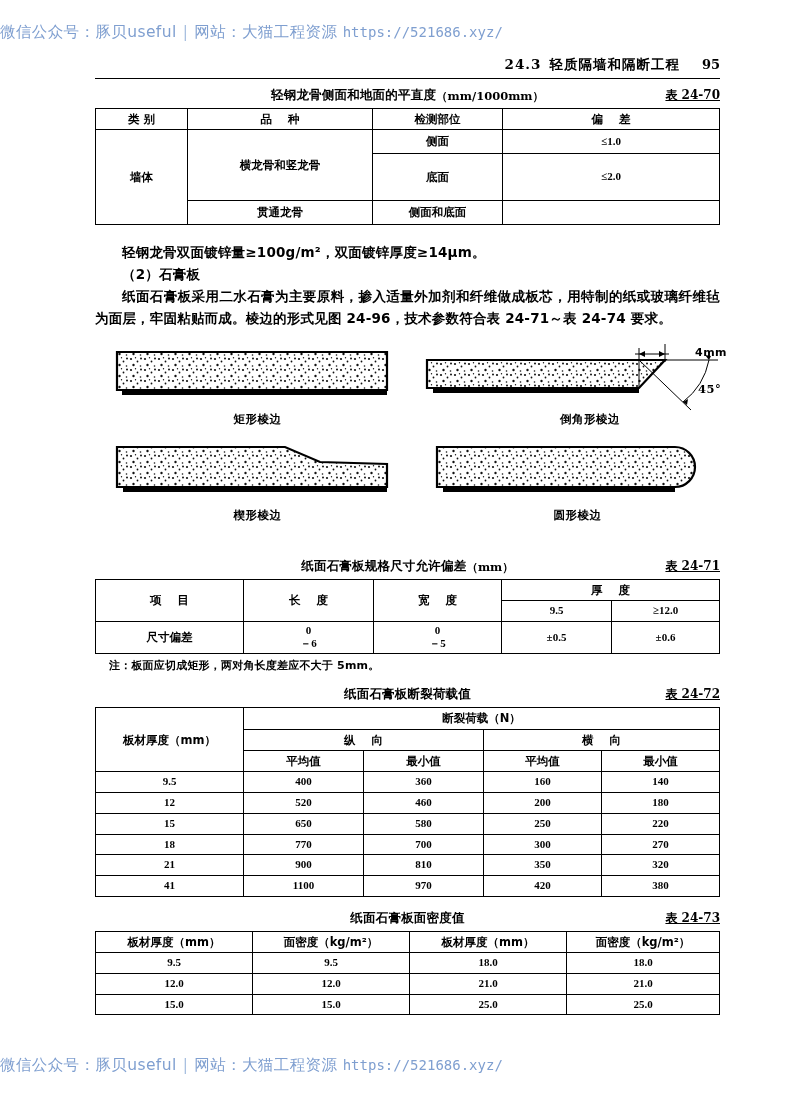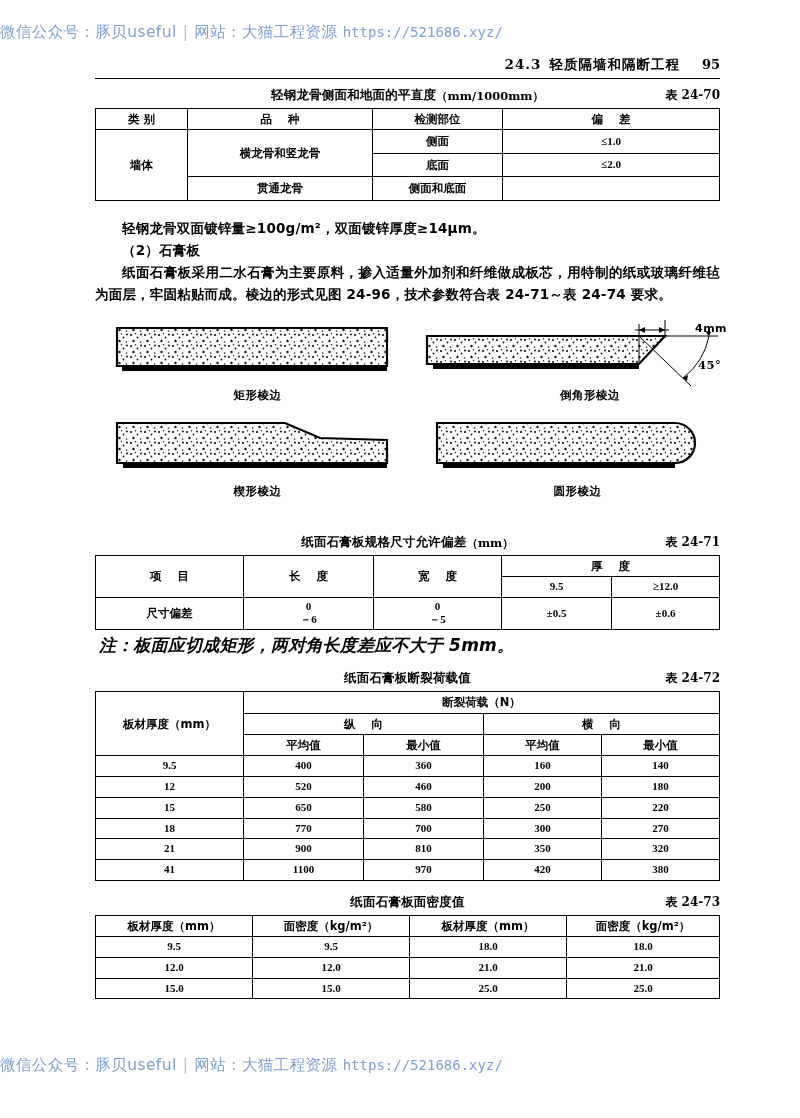--- a/index.html
+++ b/index.html
@@ -78,21 +78,21 @@
     height: 18px;
   }
   .tbl-caption .cap-text { letter-spacing: 0.2px; }
   .tbl-caption .cap-unit { font-weight: bold; font-size: 11.5px; font-family:"DejaVu Serif","Liberation Serif",serif;}
   .tbl-caption .cap-no {
     position: absolute;
     right: 0;
     font-weight: bold;
     font-size: 12px;
   }
-  .tbl-caption .cap-no .n { font-family: "DejaVu Serif","Liberation Serif",serif; }
+  .tbl-caption .cap-no .n { font-family: "DejaVu Serif","Liberation Serif",serif; text-decoration: underline; }
 
   
   table.doc {
     border-collapse: collapse;
     width: 100%;
     font-size: 11.5px;
     font-weight: bold;
   }
   table.doc td, table.doc th {
     border: 1px solid #000;
@@ -114,25 +114,24 @@
   .para {
     font-size: 13.5px;
     font-weight: bold;
     line-height: 1.65;
     letter-spacing: 0.2px;
     margin: 0;
     text-align: justify;
   }
   .para.indent { text-indent: 27px; }
   .note {
-    font-size: 17px;
-    font-weight: bold;
-    margin: 4px 0 0 4px;
+    font-size: 11px;
+    font-weight: bold;
+    margin: 4px 0 0 14px;
     letter-spacing: 0.2px;
-    font-style: italic;
   }
 
   
   .figure { position: relative; margin: 10px 0 0 0; height: 205px; }
   .fig-cell { position: absolute; }
   .fig-label {
     position: absolute;
     font-size: 11.5px;
     font-weight: bold;
     text-align: center;
@@ -184,21 +183,21 @@
         <td style="width:130px">检测部位</td>
         <td class="wide">偏    差</td>
       </tr>
       <tr>
         <td rowspan="3">墙体</td>
         <td rowspan="2">横龙骨和竖龙骨</td>
         <td style="padding:4px 2px">侧面</td>
         <td class="num">≤1.0</td>
       </tr>
       <tr>
-        <td style="padding:4px 2px">底面</td>
+        <td style="padding:16px 2px">底面</td>
         <td class="num">≤2.0</td>
       </tr>
       <tr>
         <td style="padding:4px 2px">贯通龙骨</td>
         <td>侧面和底面</td>
         <td class="num"></td>
       </tr>
     </tbody>
       </table>
 

